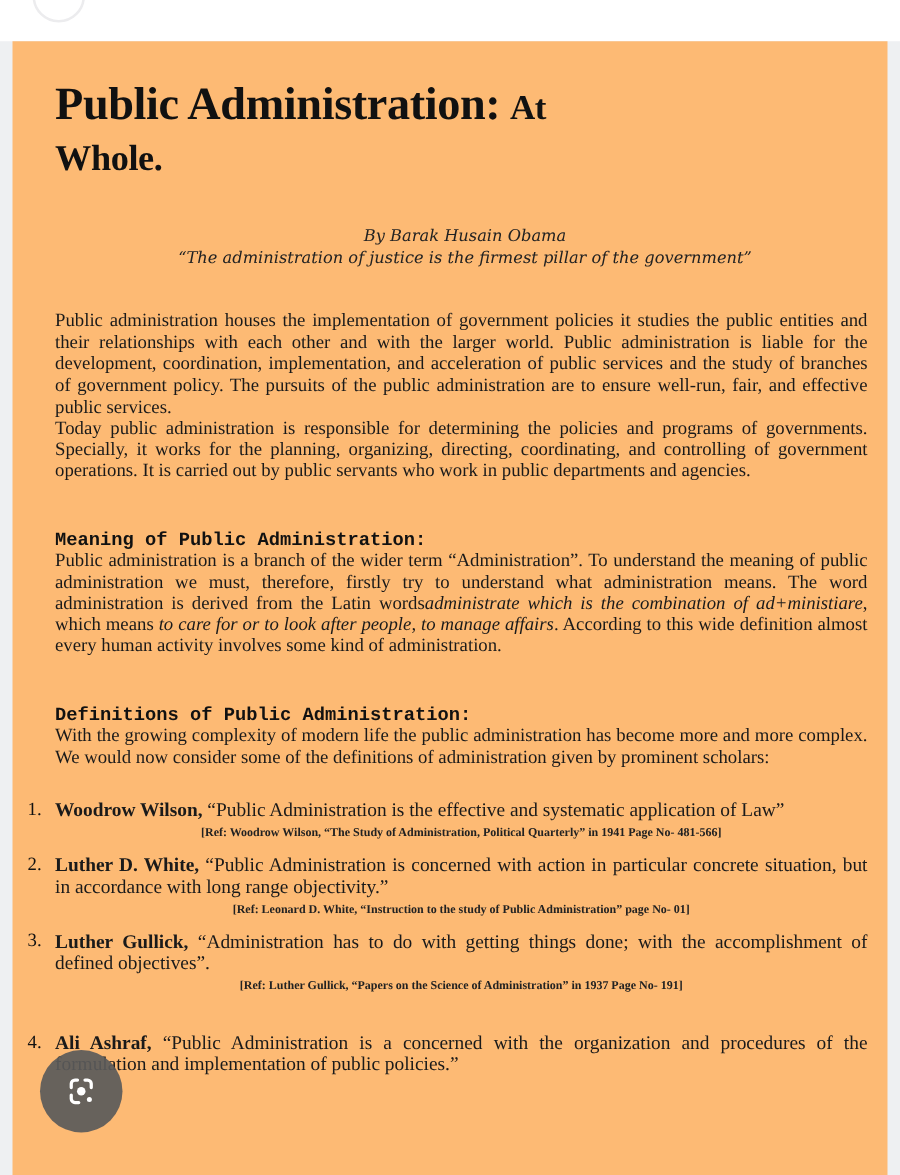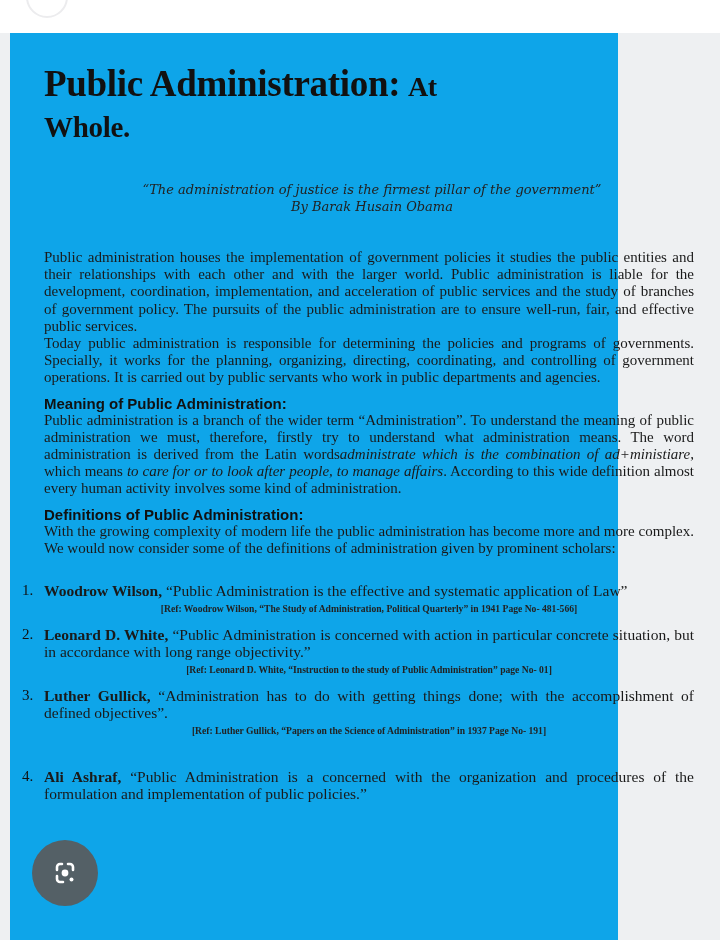--- a/index.html
+++ b/index.html
@@ -11,22 +11,22 @@
     }
     .top-btn {
       position: absolute; left: 26px; top: -24px; width: 38px; height: 38px;
       border-radius: 50%; background: #ffffff; border: 2px solid #ececee;
     }
     .viewer-frame {
       position: absolute; left: 0; top: 33px; width: 720px; height: 907px;
       background: #eef0f2;
     }
     .page {
-      position: absolute; left: 10px; top: 33px; width: 608px; height: 907px;
-      background: #0ea5e9;
+      position: absolute; left: 10px; top: 33px; width: 700px; height: 907px;
+      background: #fdba74;
     }
     .doc { position: absolute; left: 34px; top: 28px; width: 650px; }
     .title {
       font-family: "Liberation Serif", "DejaVu Serif", serif;
       font-weight: bold; margin: 0; color: #111;
       letter-spacing: -0.3px;
     }
     .title .t1 { font-size: 37px; line-height: 46px; }
     .title .t2 { font-size: 28px; }
     .title .t3 { font-size: 29px; line-height: 40px; display: block; }
@@ -34,23 +34,23 @@
       text-align: center; font-style: italic; font-size: 13px;
       line-height: 17px; margin-top: 34px; margin-left: 6px; color: #222;
     }
     .para {
       font-family: "Liberation Serif", "DejaVu Serif", serif;
       font-size: 15px; line-height: 17.2px; text-align: justify;
       margin: 0; color: #1a1a1a;
     }
     .p-first { margin-top: 34px; }
     .heading {
-      font-family: Liberation Sans, sans-serif;
+      font-family: Liberation Mono, monospace;
       font-weight: bold; font-size: 15px; line-height: 17px;
-      margin: 8px 0 0 0; color: #111;
+      margin: 37px 0 0 0; color: #111;
     }
     .list { margin: 25px 0 0 -22px; padding: 0; list-style: none; }
     .list li { position: relative; padding-left: 22px; margin-bottom: 10px; }
     .num {
       position: absolute; left: 0; top: 0;
       font-family: "Liberation Serif", serif; font-size: 15px; line-height: 17.2px;
     }
     .item-text {
       font-family: "Liberation Serif", "DejaVu Serif", serif;
       font-size: 15.5px; line-height: 17.5px; text-align: justify; color: #1a1a1a;
@@ -78,42 +78,42 @@
 
 <div class="page">
   <div class="doc">
     <h1 class="title">
       <span class="t1">Public Administration:</span>
       <span class="t2">At</span>
       <span class="t3">Whole.</span>
     </h1>
 
     <div class="quote">
+      <div>By Barak Husain Obama</div>
       <div>“The administration of justice is the firmest pillar of the government”</div>
-      <div>By Barak Husain Obama</div>
     </div>
 
     <p class="para p-first">Public administration houses the implementation of government policies it studies the public entities and their relationships with each other and with the larger world. Public administration is liable for the development, coordination, implementation, and acceleration of public services and the study of branches of government policy. The pursuits of the public administration are to ensure well-run, fair, and effective public services.</p>
     <p class="para">Today public administration is responsible for determining the policies and programs of governments. Specially, it works for the planning, organizing, directing, coordinating, and controlling of government operations. It is carried out by public servants who work in public departments and agencies.</p>
 
     <h2 class="heading">Meaning of Public Administration:</h2>
     <p class="para"><span>Public administration is a branch of the wider term “Administration”. To understand the meaning of public administration we must, therefore, firstly try to understand what administration means. The word administration is derived from the Latin words</span><i>administrate which is the combination of ad+ministiare</i><span>, which means </span><i>to care for or to look after people, to manage affairs</i><span>. According to this wide definition almost every human activity involves some kind of administration.</span></p>
 
     <h2 class="heading">Definitions of Public Administration:</h2>
     <p class="para">With the growing complexity of modern life the public administration has become more and more complex. We would now consider some of the definitions of administration given by prominent scholars:</p>
 
     <ol class="list">
       <li>
         <span class="num">1.</span>
         <div class="item-text"><b>Woodrow Wilson,</b><span> “Public Administration is the effective and systematic application of Law”</span></div>
         <div class="ref">[Ref: Woodrow Wilson, “The Study of Administration, Political Quarterly” in 1941 Page No- 481-566]</div>
       </li>
       <li>
         <span class="num">2.</span>
-        <div class="item-text"><b>Leonard D. White,</b><span> “Public Administration is concerned with action in particular concrete situation, but in accordance with long range objectivity.”</span></div>
+        <div class="item-text"><b>Luther D. White,</b><span> “Public Administration is concerned with action in particular concrete situation, but in accordance with long range objectivity.”</span></div>
         <div class="ref">[Ref: Leonard D. White, “Instruction to the study of Public Administration” page No- 01]</div>
       </li>
       <li>
         <span class="num">3.</span>
         <div class="item-text"><b>Luther Gullick,</b><span> “Administration has to do with getting things done; with the accomplishment of defined objectives”.</span></div>
         <div class="ref">[Ref: Luther Gullick, “Papers on the Science of Administration” in 1937 Page No- 191]</div>
       </li>
       <li class="li4">
         <span class="num">4.</span>
         <div class="item-text"><b>Ali Ashraf,</b><span> “Public Administration is a concerned with the organization and procedures of the formulation and implementation of public policies.”</span></div>

